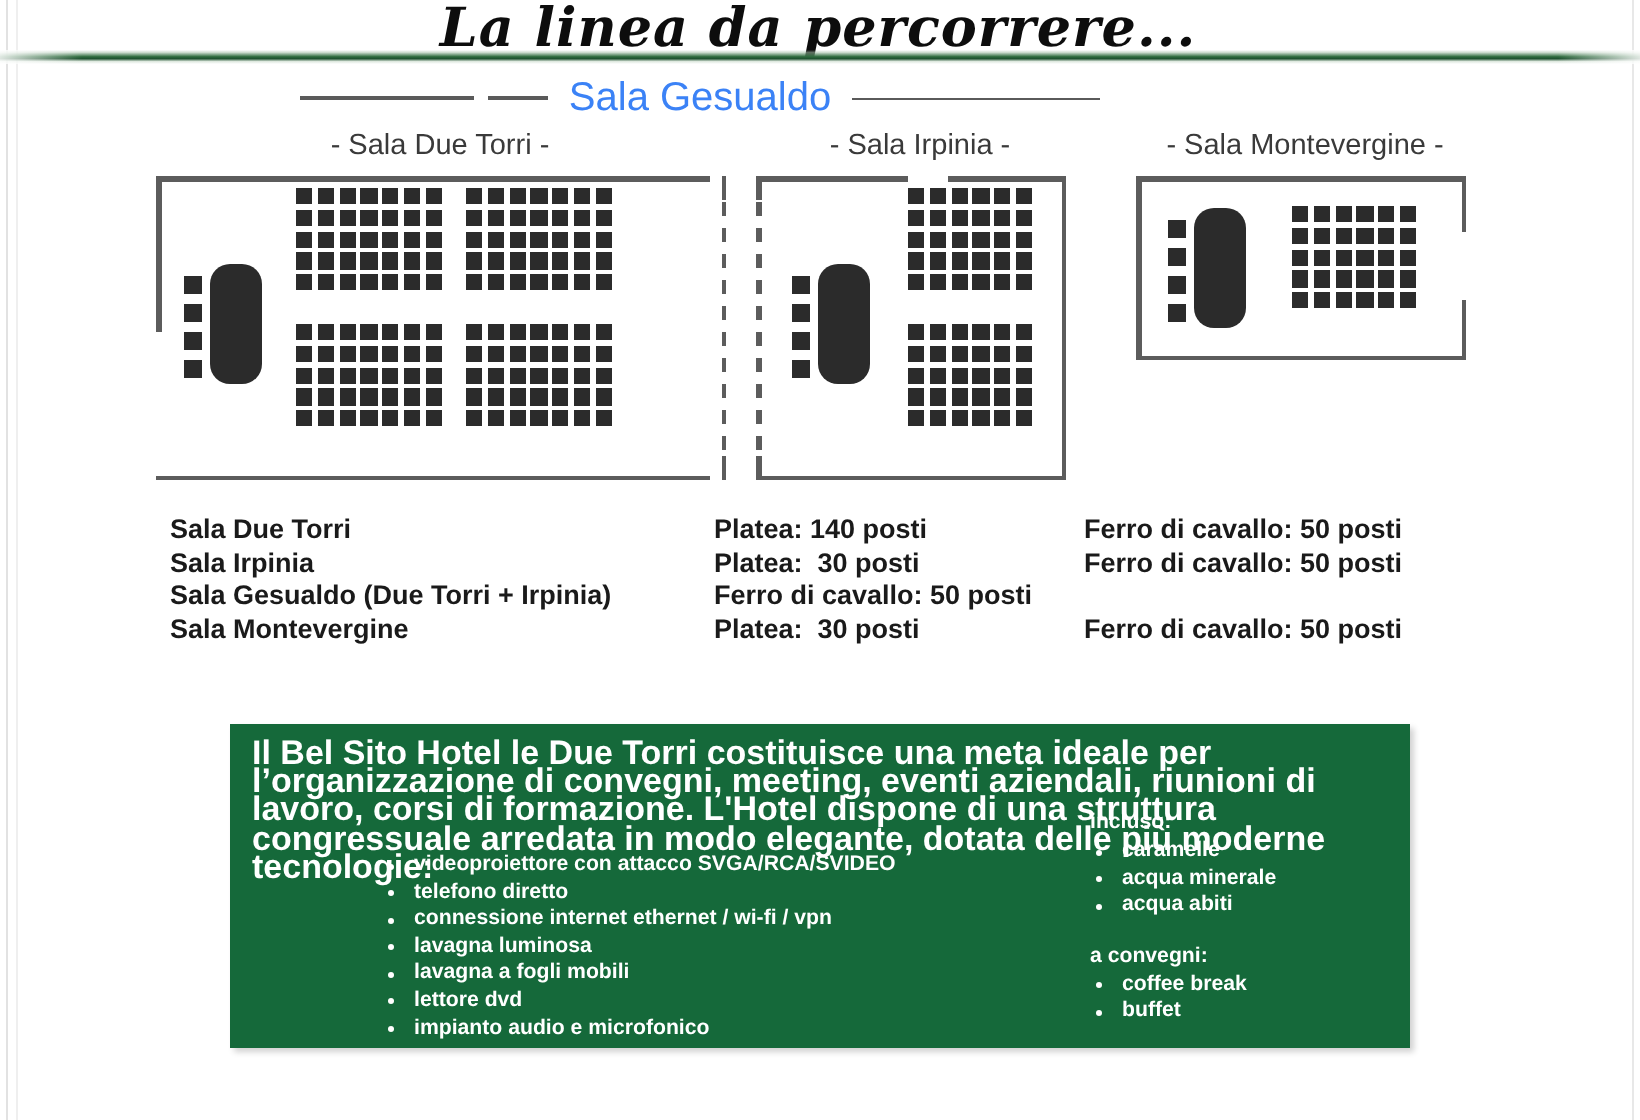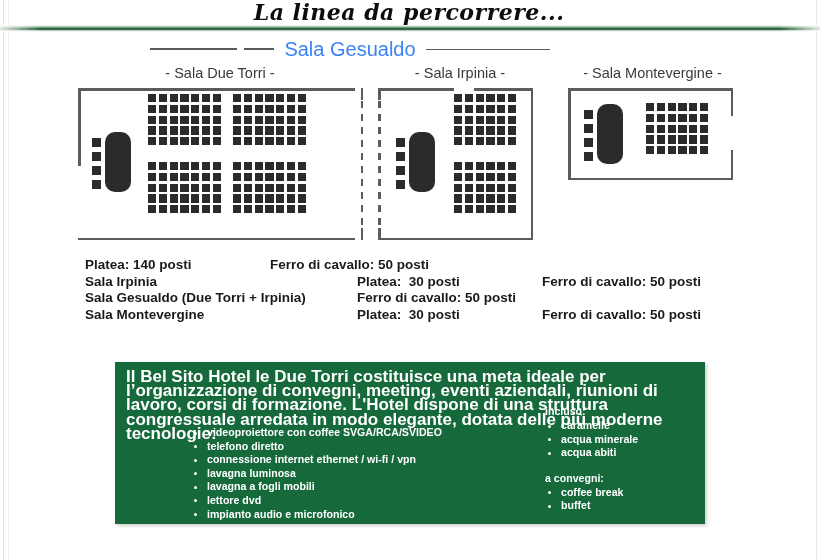--- a/index.html
+++ b/index.html
@@ -15,21 +15,21 @@
   .page-edge-left{position:absolute;left:3px;top:0;width:1px;height:560px;background:#e2e2e2;}
   .page-edge-left2{position:absolute;left:8px;top:0;width:1px;height:560px;background:#efefef;}
   .page-edge-right{position:absolute;right:3px;top:0;width:1px;height:560px;background:#e8e8e8;}
 
   
   .header{position:absolute;left:0;top:0;width:820px;height:34px;}
   .header-title{
     position:absolute;left:0;top:-1px;width:818px;text-align:center;
     font-family:"DejaVu Serif", serif;
     font-style:italic;font-weight:bold;
-    font-size:22px;letter-spacing:.5px;color:#0d0d0d;
+    font-size:27px;letter-spacing:.5px;color:#0d0d0d;
     white-space:nowrap;
   }
   .header-rule{
     position:absolute;left:0;top:25px;width:820px;height:7px;
     background:linear-gradient(to bottom,
        rgba(255,255,255,0) 0%,
        rgba(160,190,165,.55) 18%,
        #2d6b3d 48%,
        #1f5230 62%,
        rgba(190,210,192,.5) 82%,
@@ -417,20 +417,21 @@
       <div class="seat"></div>
       <div class="seat"></div>
       <div class="seat"></div>
       <div class="seat"></div>
       <div class="seat"></div>
     </div>
   </div>
 
 <div class="captable">
   <div class="row">
+    <div class="c-name">Sala Due Torri</div>
     <div class="c-platea">Platea: 140 posti</div>
     <div class="c-ferro">Ferro di cavallo: 50 posti</div>
   </div>
   <div class="row">
     <div class="c-name">Sala Irpinia</div>
     <div class="c-platea">Platea:  30 posti</div>
     <div class="c-ferro">Ferro di cavallo: 50 posti</div>
   </div>
   <div class="row">
     <div class="c-name">Sala Gesualdo (Due Torri + Irpinia)</div>
@@ -441,21 +442,21 @@
     <div class="c-platea">Platea:  30 posti</div>
     <div class="c-ferro">Ferro di cavallo: 50 posti</div>
   </div>
 </div>
 
 <div class="greenbox">
   <div class="gb-intro">Il Bel Sito Hotel le Due Torri costituisce una meta ideale per l’organizzazione di convegni, meeting, eventi aziendali, riunioni di lavoro, corsi di formazione. L'Hotel dispone di una struttura congressuale arredata in modo elegante, dotata delle più moderne tecnologie:</div>
 
   <div class="gb-left">
     <ul class="gb-list">
-      <li>videoproiettore con coffee SVGA/RCA/SVIDEO</li>
+      <li>videoproiettore con attacco SVGA/RCA/SVIDEO</li>
       <li>telefono diretto</li>
       <li>connessione internet ethernet / wi-fi / vpn</li>
       <li>lavagna luminosa</li>
       <li>lavagna a fogli mobili</li>
       <li>lettore dvd</li>
       <li>impianto audio e microfonico</li>
     </ul>
   </div>
 
   <div class="gb-right">

